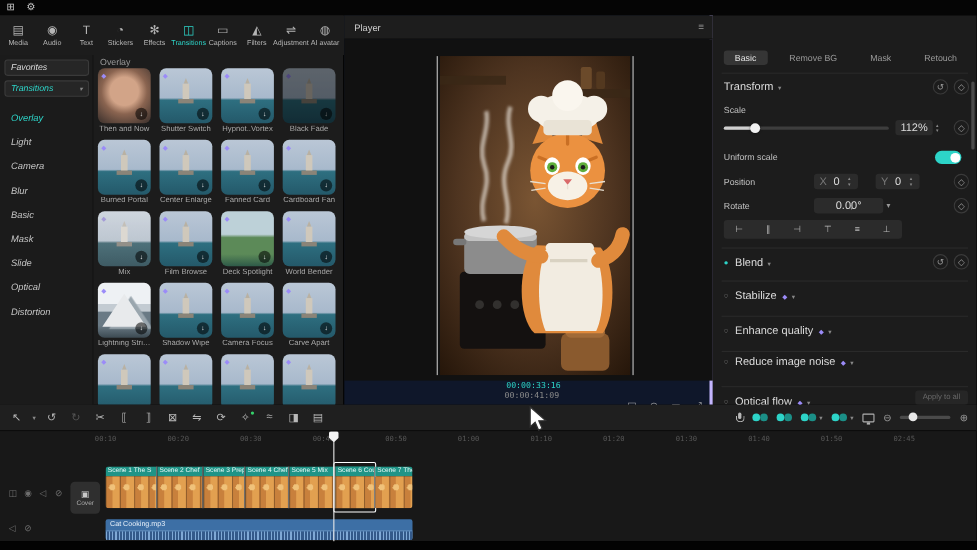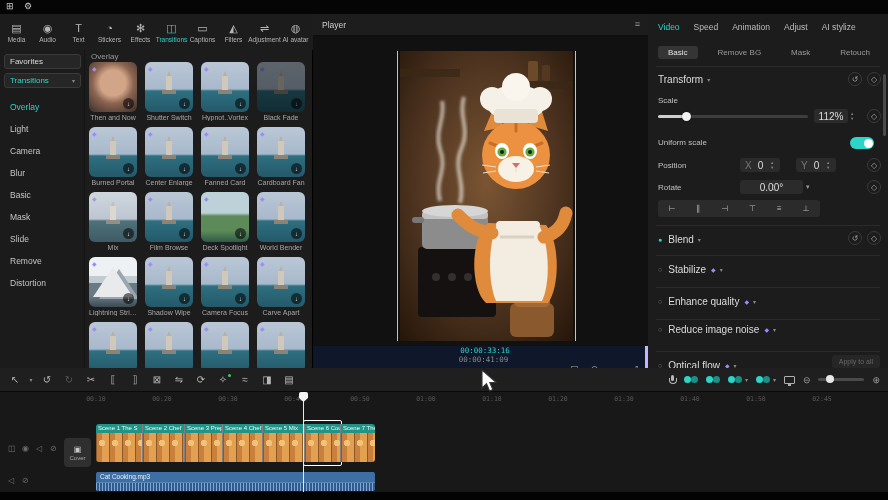--- a/index.html
+++ b/index.html
@@ -12,21 +12,21 @@
   #topbar { left:0; top:0; width:888px; height:14px; background:#050505; color:#bbb; }
   #topbar .tb-ic { position:absolute; top:1px; font-size:9px; color:#c9c9c9; }
 
   
   #left-panel { left:0; top:14px; width:313px; height:354px; background:#1c1c1c; border-right:1px solid #000; }
   #media-tabs { position:absolute; left:0; top:0; width:313px; height:36px; display:flex; padding:2px 1px 0 1px; background:#1c1c1c; }
   .mtab { width:31px; display:flex; flex-direction:column; align-items:center; justify-content:center; gap:2px; color:#b5b5b5; cursor:default; }
   .mtab .mi { font-size:11px; line-height:11px; }
   .mtab .ml { font-size:6.5px; white-space:nowrap; }
   .mtab.active { color:#2dd4c8; }
-  #sidebar { position:absolute; left:0; top:36px; width:85px; height:318px; background:#1b1b1b; border-right:1px solid #141414; }
+  #sidebar { position:absolute; left:0; top:36px; width:85px; height:318px; background:#1b1b1b; border-right:1px solid #141414;font-style:italic; }
   .side-btn { position:absolute; left:4px; width:77px; height:15px; background:#262626; border:1px solid #3a3a3a; border-radius:3px; display:flex; align-items:center; padding:0 5px; font-size:8px; color:#ddd; }
   .side-btn .caret { margin-left:auto; font-size:6px; color:#888; }
   .cat-item { position:absolute; left:0; width:85px; height:17px; display:flex; align-items:center; padding-left:10px; font-size:8.5px; color:#c5c5c5; }
   .cat-item.active { color:#2dd4c8; }
   #grid { position:absolute; left:85px; top:36px; width:228px; height:318px; overflow:hidden; }
   #grid-header { position:absolute; left:6px; top:2px; font-size:8px; color:#999; }
   .cell { position:absolute; width:48px; }
   .thumb { position:relative; width:48px; height:50px; border-radius:6px; overflow:hidden;
            background:linear-gradient(#bac7d6 0%, #a8b9cc 54%, #2e6f80 58%, #24596a 100%); }
   .tower { position:absolute; left:21px; top:14px; width:6px; height:16px; background:#cfc8bb; }
@@ -215,21 +215,21 @@
       <div class="cat-item" style="top:136px">
           <span>Basic</span>
         </div>
       <div class="cat-item" style="top:158px">
           <span>Mask</span>
         </div>
       <div class="cat-item" style="top:180px">
           <span>Slide</span>
         </div>
       <div class="cat-item" style="top:202px">
-          <span>Remove</span>
+          <span>Optical</span>
         </div>
       <div class="cat-item" style="top:224px">
           <span>Distortion</span>
         </div>
     </div>
 
     <div id="grid">
       <div id="grid-header">Overlay</div>
 
       <div class="cell v-face" style="left:4px; top:12px">
@@ -471,27 +471,20 @@
       <span id="pb-icons">
         <span class="pb-ic">◱</span>
         <span class="pb-ic">⊙</span>
         <span class="pb-ic">▭</span>
         <span class="pb-ic">⤢</span>
       </span>
     </div>
   </div>
 
   <div id="inspector" class="abs">
-    <div id="insp-tabs">
-      <span class="itab active">Video</span>
-      <span class="itab">Speed</span>
-      <span class="itab">Animation</span>
-      <span class="itab">Adjust</span>
-      <span class="itab">AI stylize</span>
-    </div>
     <div id="insp-subtabs">
       <span class="stab active">Basic</span>
       <span class="stab">Remove BG</span>
       <span class="stab">Mask</span>
       <span class="stab">Retouch</span>
     </div>
     <div class="hdiv" style="top:52px"></div>
 
     <div class="sec-row" style="top:60px">
       <span class="sec-label">Transform</span>

